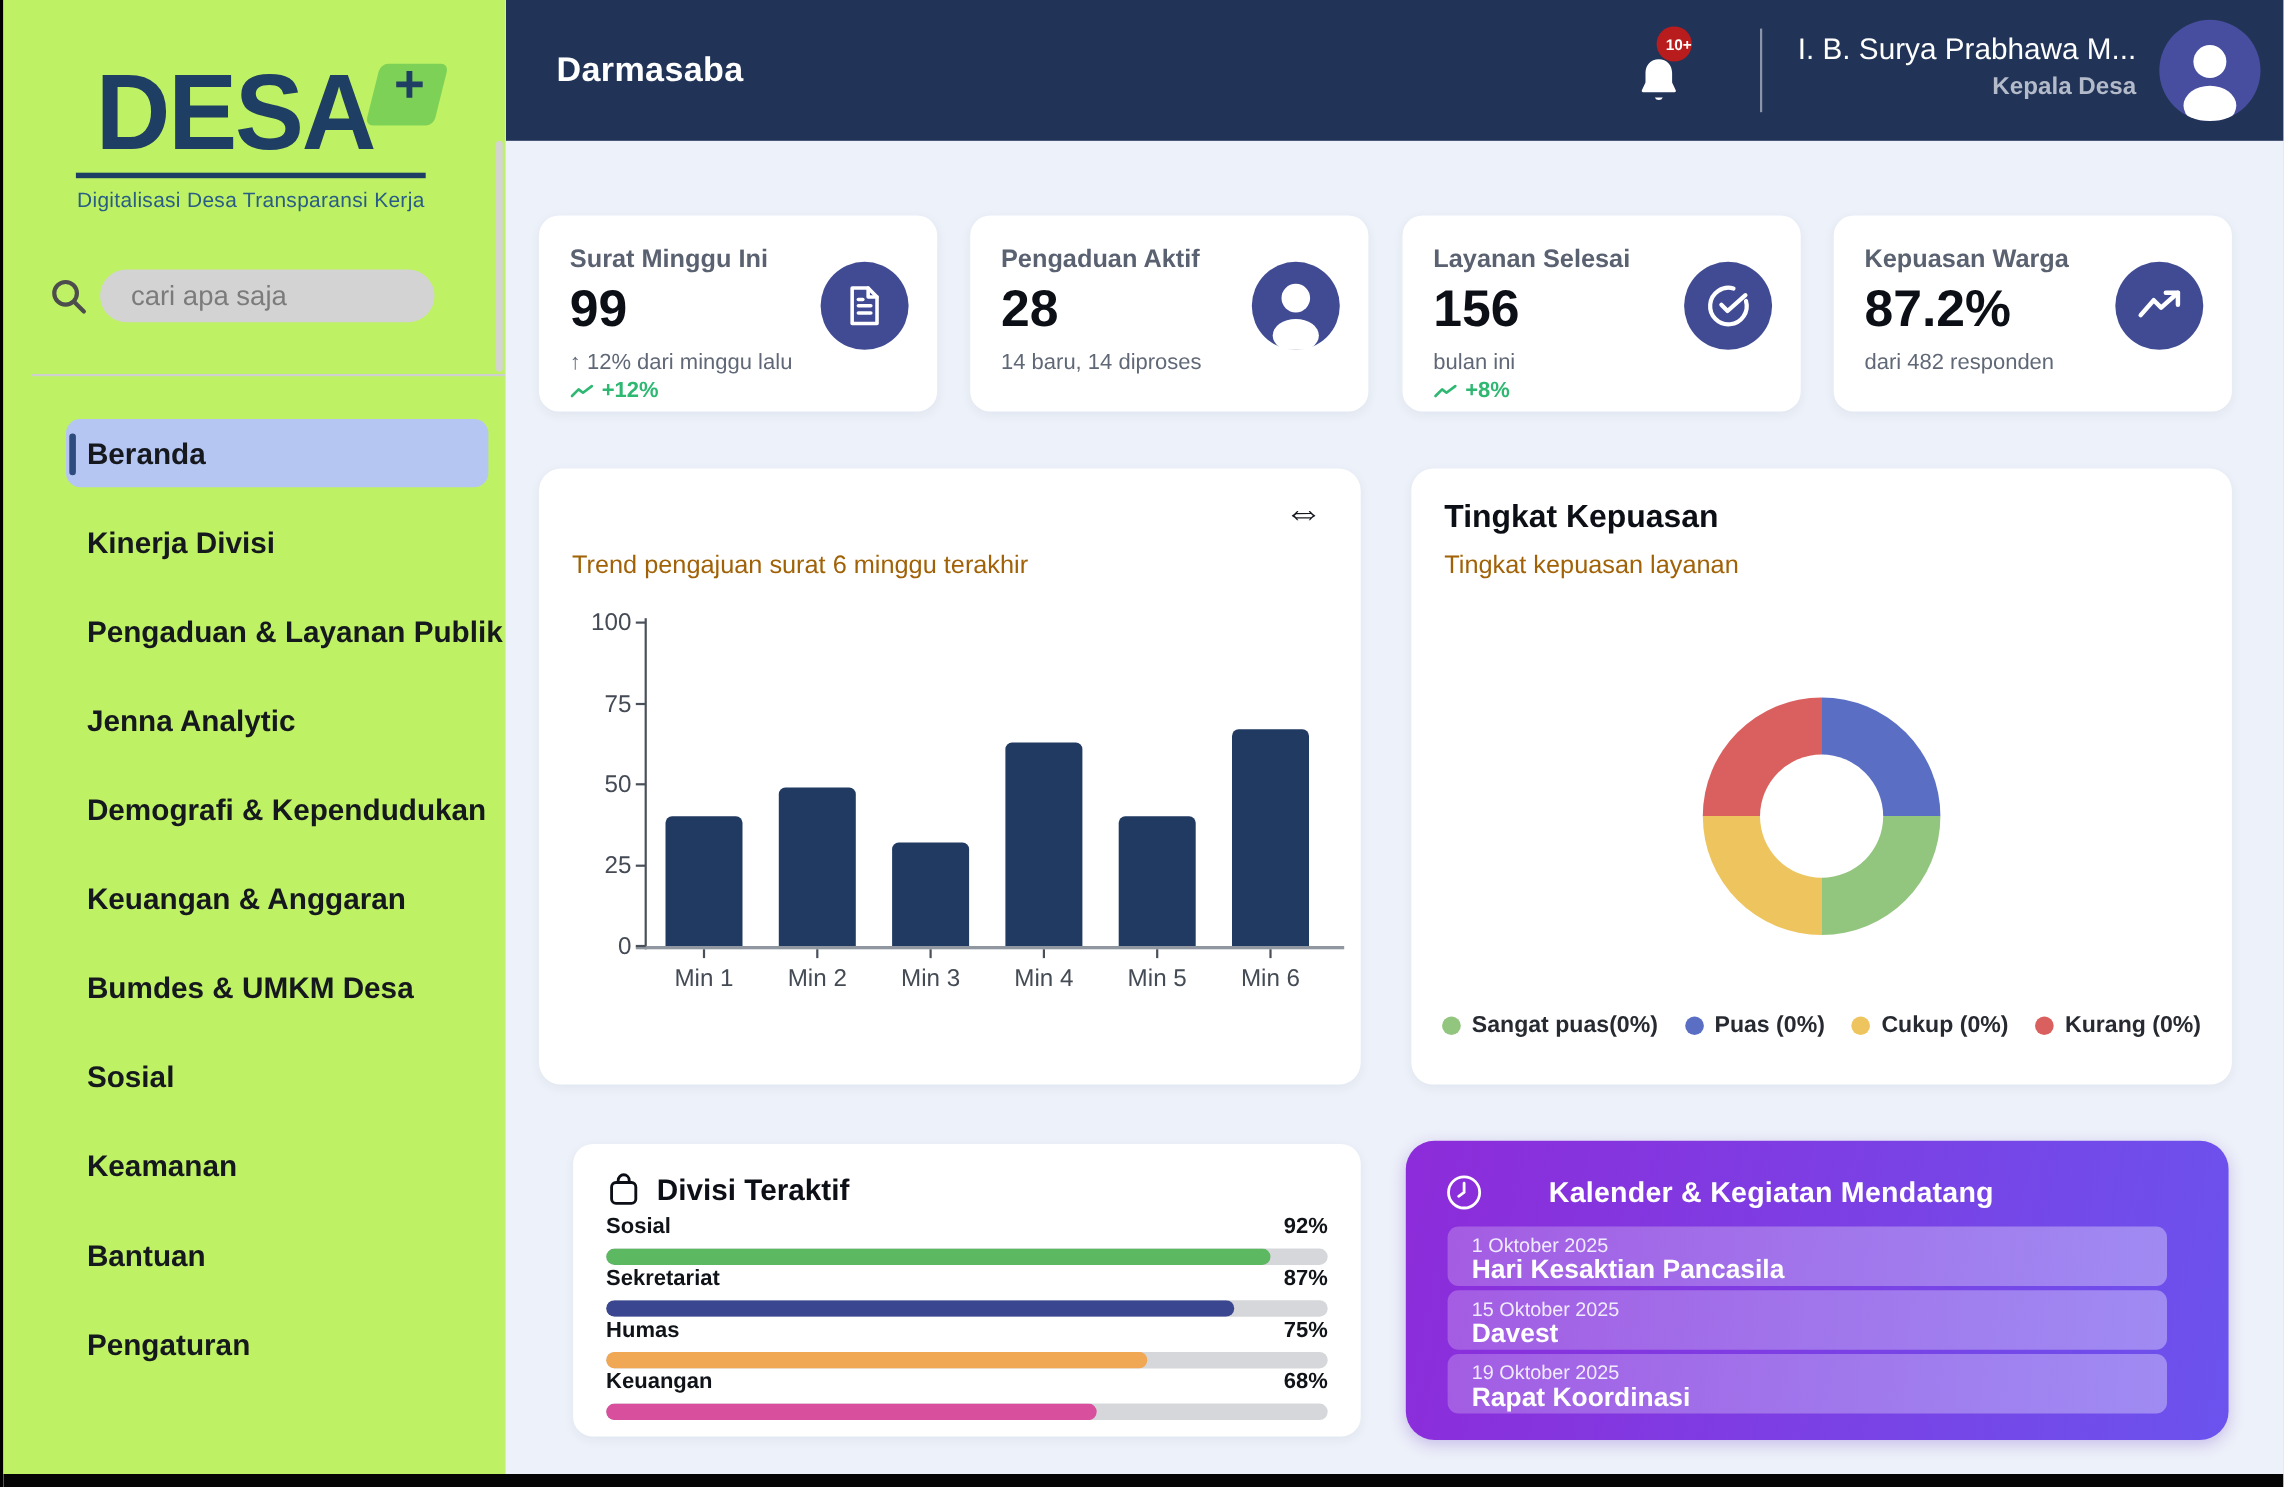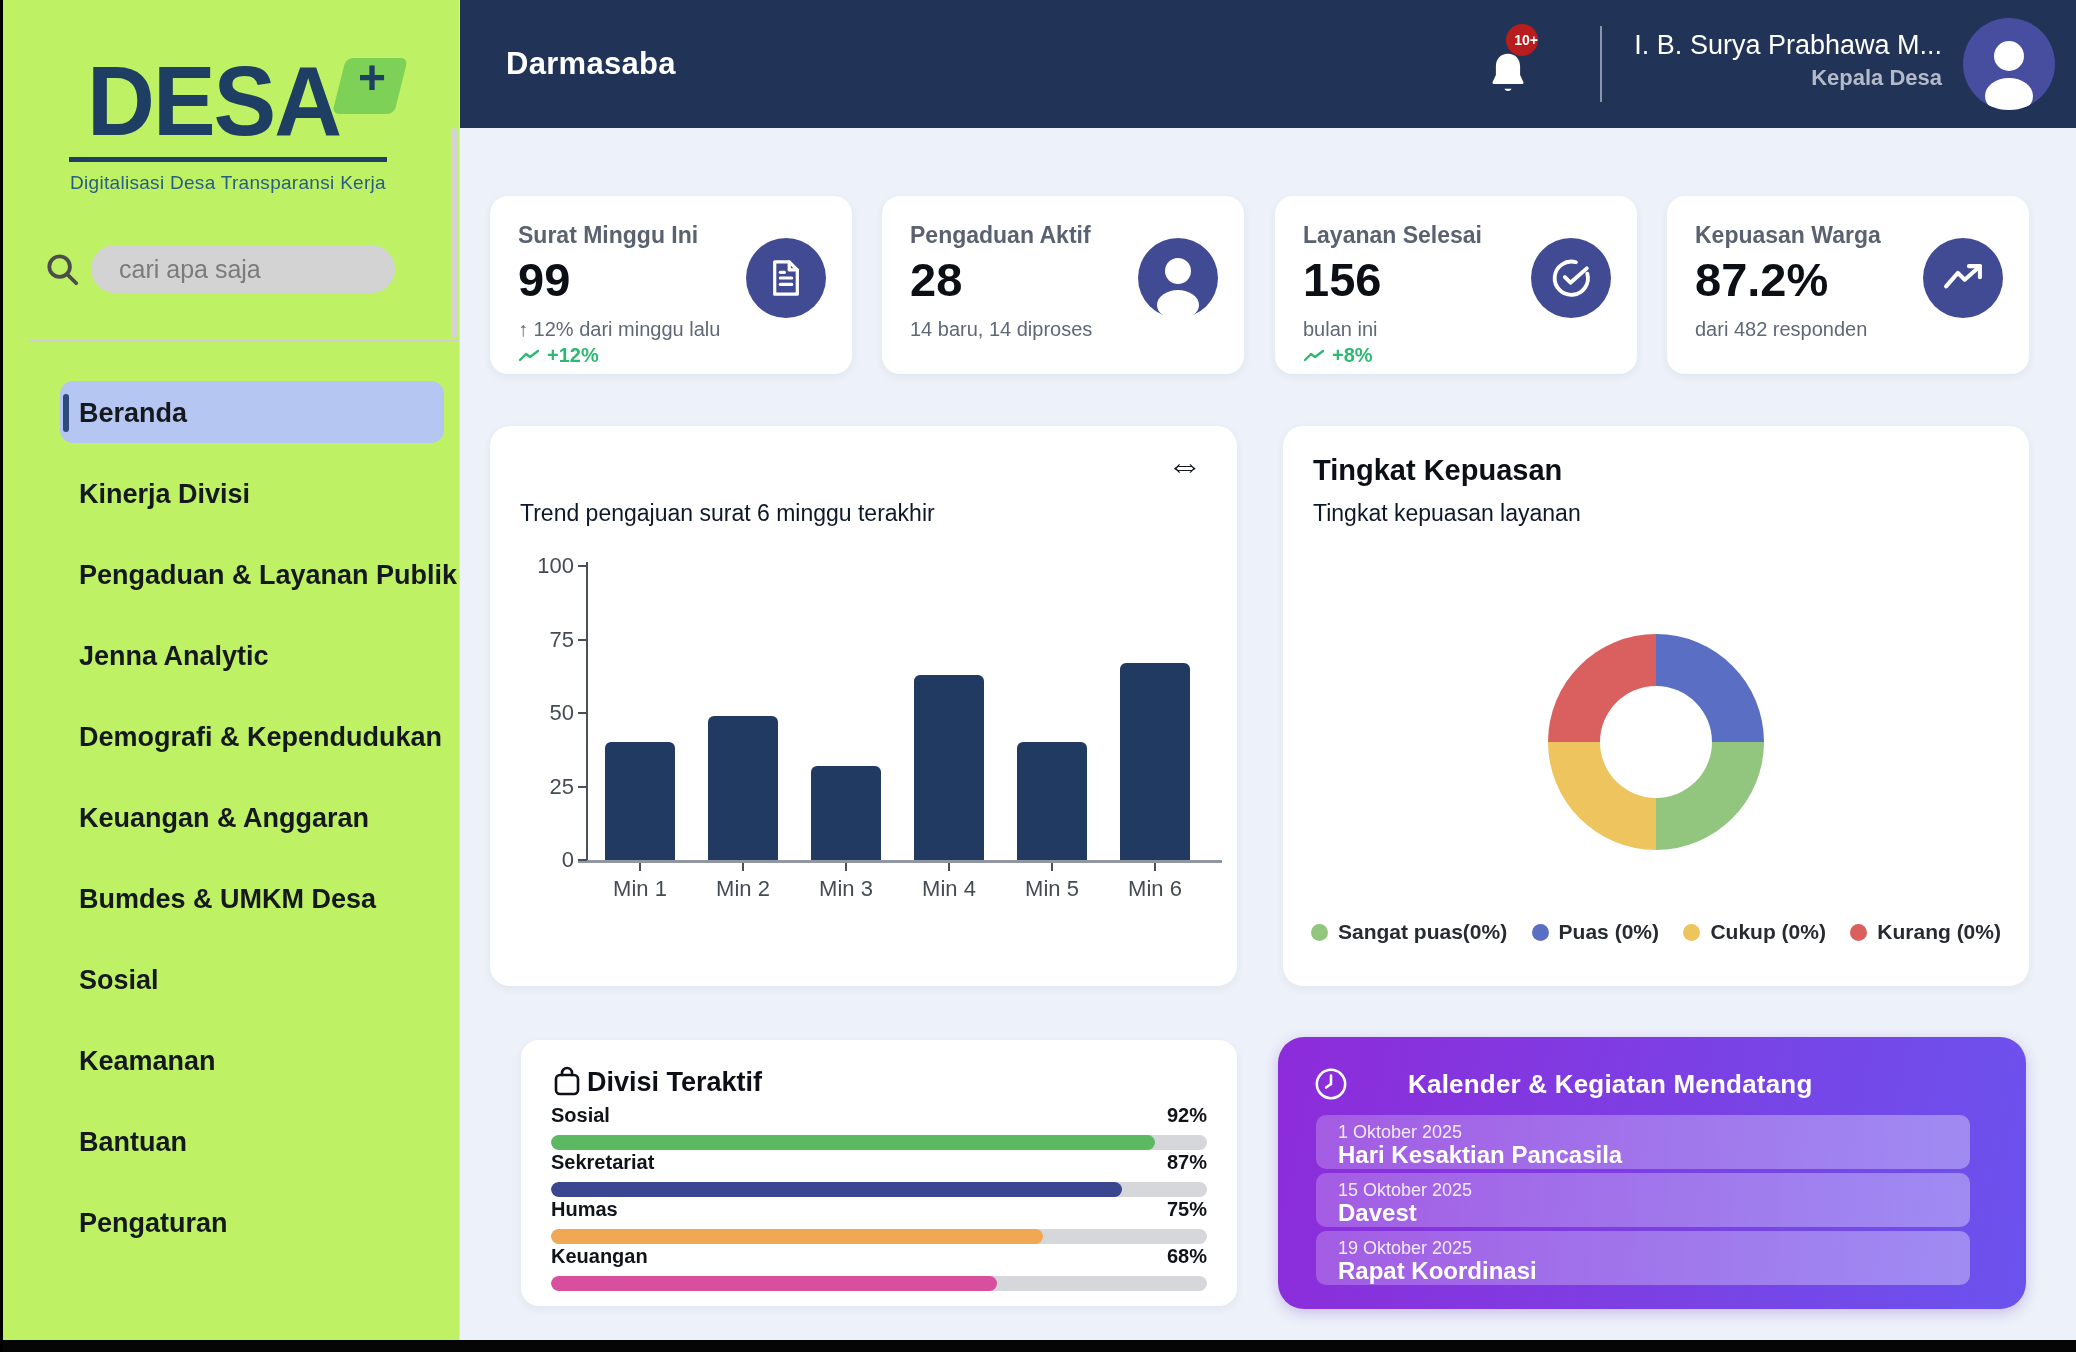--- a/index.html
+++ b/index.html
@@ -47,40 +47,40 @@
   .stat-card { position:absolute; top:196px; width:362px; height:178px; background:#fff; border-radius:18px; box-shadow:0 3px 10px rgba(25,45,90,.06); }
   .stat-label { position:absolute; left:28px; top:26px; font-size:23px; font-weight:600; color:#5a6170; }
   .stat-value { position:absolute; left:28px; top:56px; font-size:47px; font-weight:800; color:#0c0f15; }
   .stat-sub   { position:absolute; left:28px; top:122px; font-size:20px; color:#606877; }
   .stat-trend { position:absolute; left:28px; top:148px; font-size:20px; font-weight:700; color:#2eb872; display:flex; align-items:center; gap:7px; }
   .stat-icon  { position:absolute; right:26px; top:42px; width:80px; height:80px; border-radius:50%; background:#414b94; display:flex; align-items:center; justify-content:center; }
 
   
   .panel { position:absolute; background:#fff; border-radius:20px; box-shadow:0 3px 10px rgba(25,45,90,.06); }
   .panel-title { position:absolute; left:30px; top:28px; font-size:29px; font-weight:800; color:#0c0f15; }
-  .panel-sub { position:absolute; left:30px; top:74px; font-size:23px; color:#0f172a; }
+  .panel-sub { position:absolute; left:30px; top:74px; font-size:23px; color:#a16207; }
   .expand-icon { position:absolute; right:34px; top:18px; font-size:36px; color:#15181d; cursor:pointer; }
 
   .ytick-label { position:absolute; width:72px; text-align:right; font-size:22px; color:#454b55; }
   .ytick-mark { position:absolute; width:9px; height:2px; background:#4a505a; }
   .axis-v { position:absolute; left:96px; top:136px; width:2px; height:301px; background:#4a505a; }
   .baseline { position:absolute; left:88px; top:434px; width:644px; height:3px; background:#9097a1; }
   .bar { position:absolute; background:#203a61; border-radius:6px 6px 0 0; }
   .xtick { position:absolute; top:437px; width:2px; height:8px; background:#4a505a; }
   .xlabel { position:absolute; top:450px; width:104px; text-align:center; font-size:22px; color:#454b55; }
 
   .donut { position:absolute; left:265px; top:208px; width:216px; height:216px; border-radius:50%; }
   .donut-hole { position:absolute; left:52px; top:52px; width:112px; height:112px; border-radius:50%; background:#ffffff; }
   .legend { position:absolute; left:28px; right:28px; top:494px; display:flex; justify-content:space-between; align-items:center; }
   .legend-item { display:flex; align-items:center; gap:10px; }
   .legend-dot { width:17px; height:17px; border-radius:50%; }
   .legend-label { font-size:21px; font-weight:600; color:#272b31; white-space:nowrap; }
 
   
-  .divisi-head { position:absolute; left:30px; top:26px; display:flex; align-items:center; gap:4px; }
+  .divisi-head { position:absolute; left:30px; top:26px; display:flex; align-items:center; gap:14px; }
   .divisi-title { font-size:27px; font-weight:800; color:#0c0f15; }
   .divisi-row { position:absolute; left:30px; right:30px; height:47px; }
   .divisi-label { position:absolute; left:0; top:0; font-size:20px; font-weight:700; color:#101419; }
   .divisi-pct { position:absolute; right:0; top:0; font-size:20px; font-weight:700; color:#101419; }
   .divisi-track { position:absolute; left:0; right:0; top:31px; height:15px; border-radius:8px; background:#d6d7da; overflow:hidden; }
   .divisi-fill { position:absolute; left:0; top:0; bottom:0; border-radius:8px; }
 
   
   .cal-card { position:absolute; left:1275px; top:1037px; width:748px; height:272px; border-radius:26px; background:linear-gradient(102deg,#8d2bd9 0%,#6b53ee 100%); box-shadow:0 4px 14px rgba(90,40,190,.25); }
   .cal-head { position:absolute; left:36px; top:30px; display:flex; align-items:center; gap:16px; }

